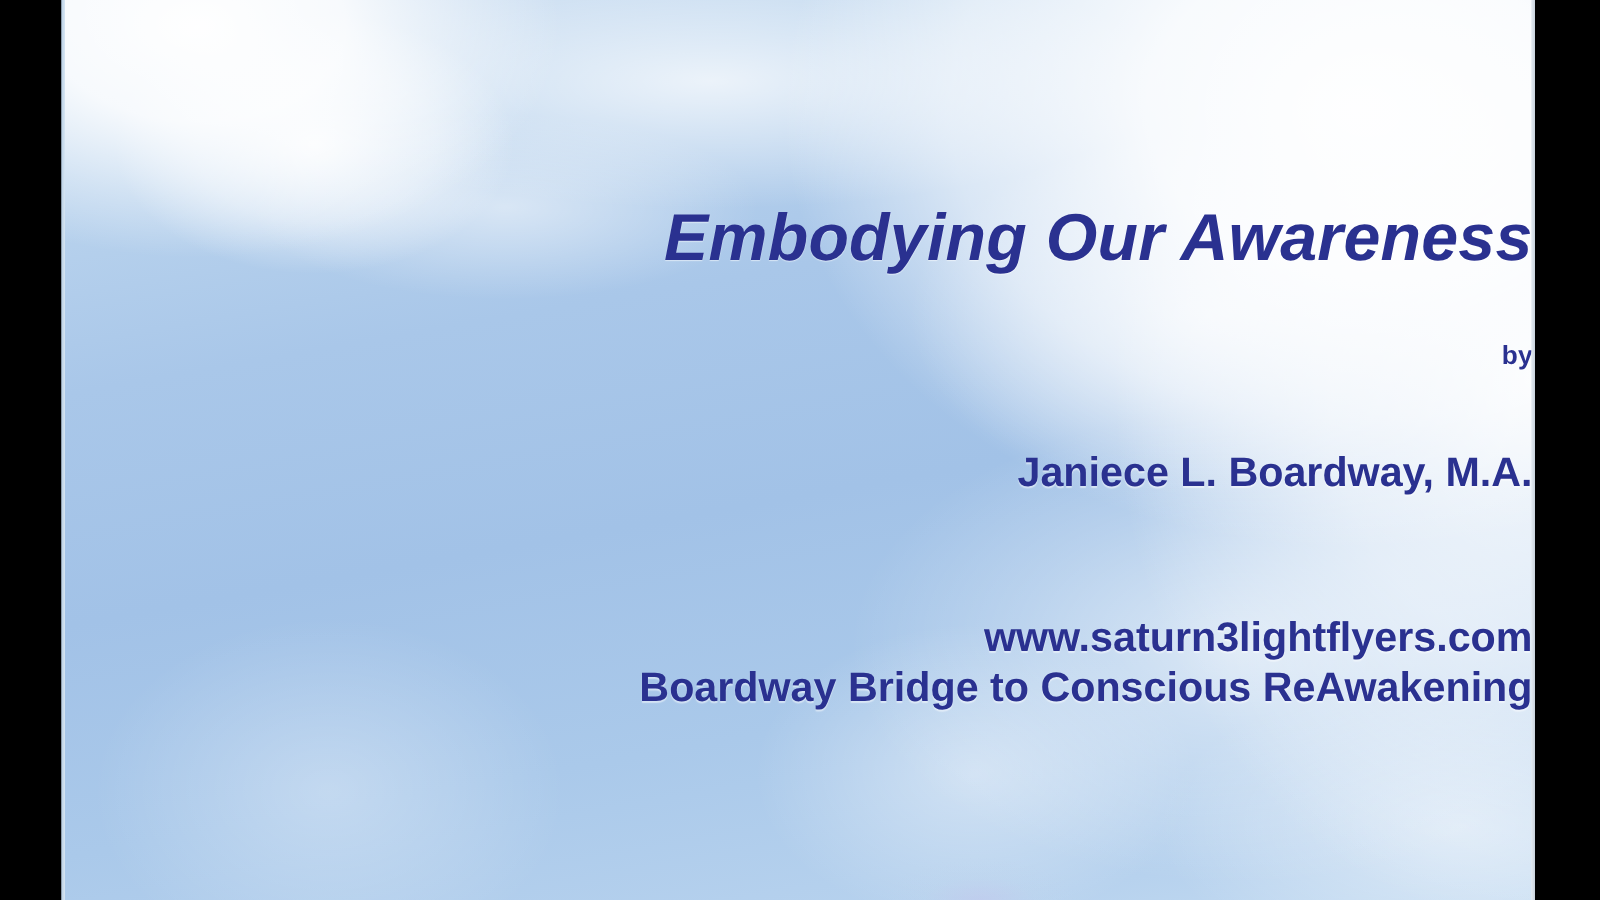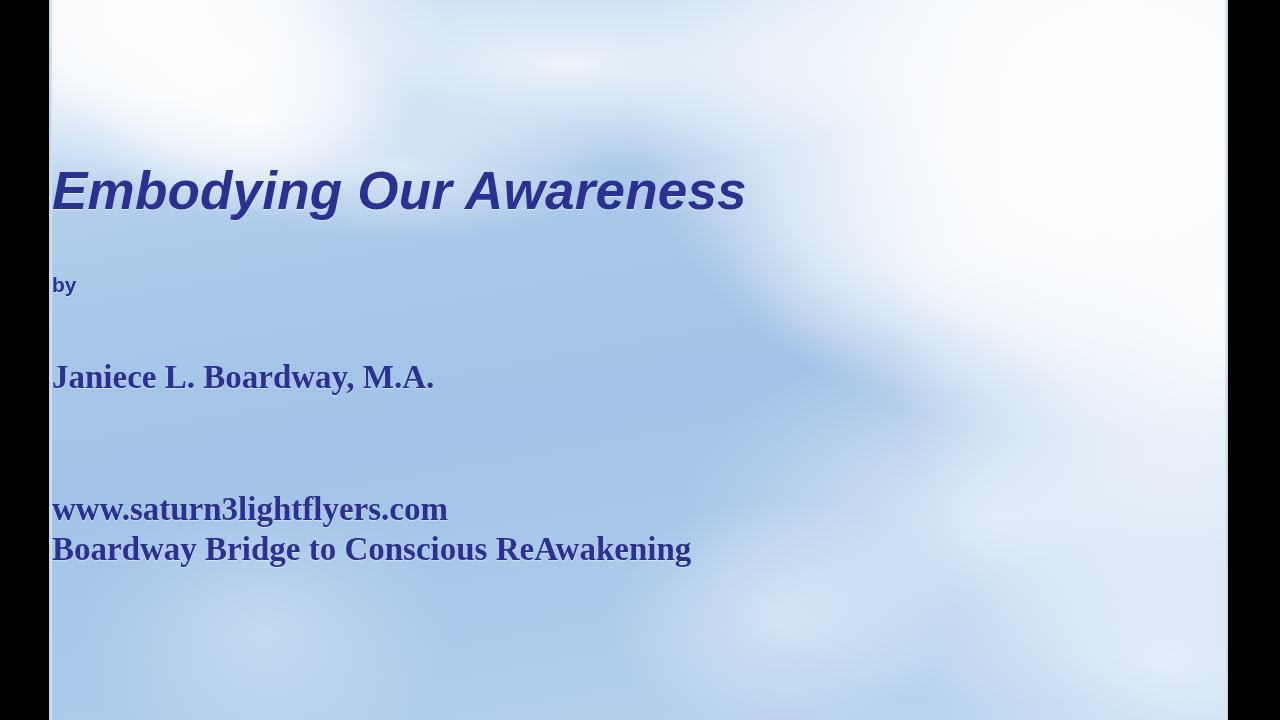--- a/index.html
+++ b/index.html
@@ -123,21 +123,21 @@
     pointer-events: none;
   }
 
   
   #content {
     position: absolute;
     left: 0;
     top: 0;
     width: 1174px;
     height: 504px;
-    text-align: left;
+    text-align: right;
   }
 
   .txt {
     position: absolute;
     width: 100%;
     left: 0;
     color: #2a3190;
     white-space: nowrap;
   }
 
@@ -150,35 +150,34 @@
     text-shadow: 0 1px 1px rgba(255,255,255,0.55);
   }
 
   #byline {
     top: 273px;
     font-size: 21px;
     font-weight: bold;
     text-shadow: 0 1px 1px rgba(255,255,255,0.5);
   }
 
-  #author-1 { top: 359px; font-family: Liberation Serif, serif; }
+  #author-1 { top: 359px; }
   #author-2 { top: 401px; }
   .author {
     font-size: 33px;
     font-weight: bold;
     text-shadow: 0 1px 1px rgba(255,255,255,0.5);
   }
 
   #website  { top: 491px; }
   #tagline  { top: 531px; }
   .footer-line {
     font-size: 33px;
     font-weight: bold;
     text-shadow: 0 1px 1px rgba(255,255,255,0.5);
-    font-family: Liberation Serif, serif;
   }
 </style>
 </head>
 <body>
 
 <div id="screen">
 
   <div class="bar bar-left"></div>
   <div class="bar bar-right"></div>
 

